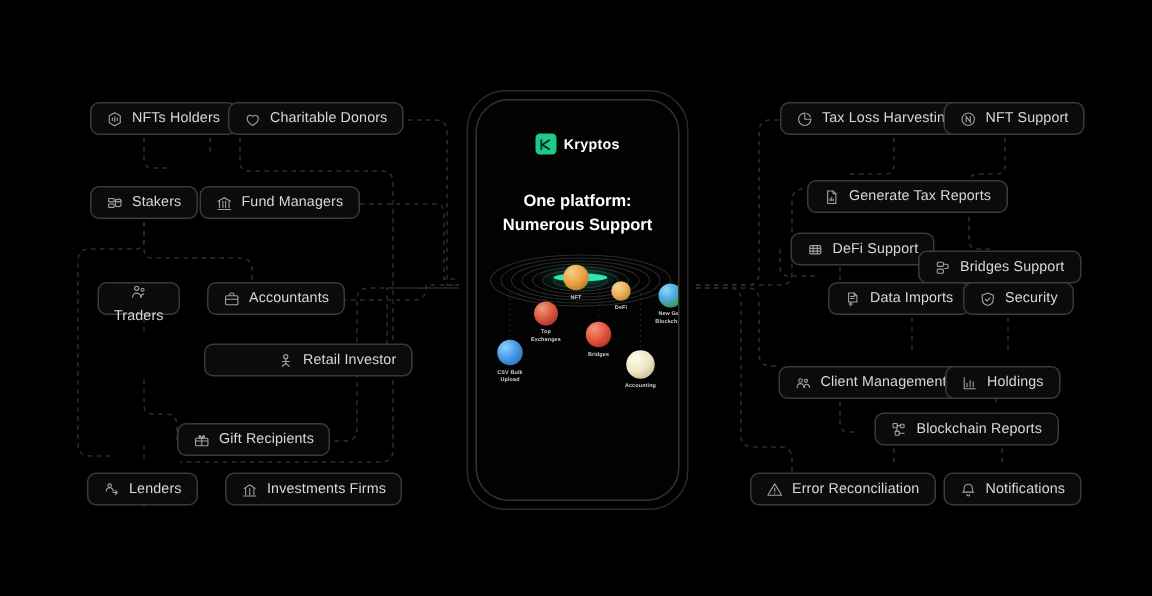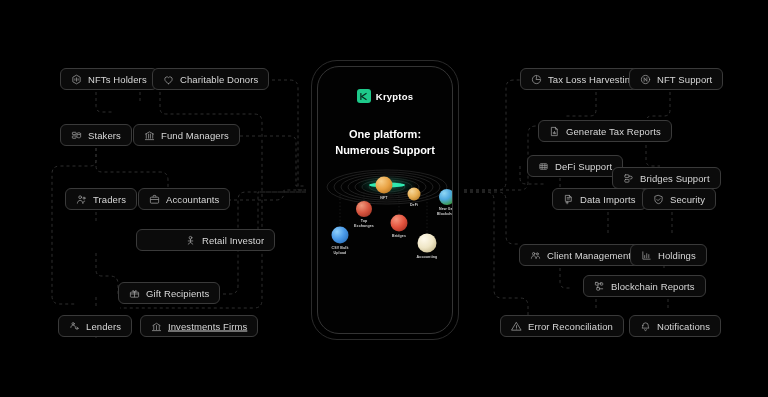--- a/index.html
+++ b/index.html
@@ -240,21 +240,21 @@
   <div class="pill" style="left:133px;top:124px;">
     <span class="ico">
         <svg viewBox="0 0 24 24" fill="none" stroke="#bdbdbd" stroke-width="1.6" stroke-linecap="round">
           <path d="M3 9l9-5 9 5"></path>
           <path d="M5 9v9M10 9v9M14 9v9M19 9v9"></path>
           <path d="M3 21h18"></path>
         </svg>
       </span>
     <span class="lbl">Fund Managers</span>
   </div>
-  <div class="pill" style="left:65px;top:188px;">
+  <div class="pill" style="left:65px;top:188px;flex-direction:column;">
     <span class="ico">
         <svg viewBox="0 0 24 24" fill="none" stroke="#bdbdbd" stroke-width="1.6" stroke-linecap="round">
           <circle cx="9" cy="7" r="3"></circle>
           <path d="M3 20c0-3.3 2.7-6 6-6s6 2.7 6 6"></path>
           <circle cx="17.5" cy="9" r="2.2"></circle>
           <path d="M15 20c0-2.5 1.8-4.5 4-4.5"></path>
         </svg>
       </span>
     <span class="lbl">Traders</span>
   </div>
@@ -292,21 +292,21 @@
   <div class="pill" style="left:58px;top:315px;">
     <span class="ico">
         <svg viewBox="0 0 24 24" fill="none" stroke="#bdbdbd" stroke-width="1.6" stroke-linecap="round">
           <circle cx="9" cy="6" r="2.5"></circle>
           <path d="M4 14c0-2.8 2.2-5 5-5s5 2.2 5 5"></path>
           <path d="M14 16h6M17 13l3 3-3 3"></path>
         </svg>
       </span>
     <span class="lbl">Lenders</span>
   </div>
-  <div class="pill" style="left:140px;top:315px;text-decoration:underline;">
+  <div class="pill" style="left:150px;top:315px;">
     <span class="ico">
         <svg viewBox="0 0 24 24" fill="none" stroke="#bdbdbd" stroke-width="1.6" stroke-linecap="round">
           <path d="M4 10l8-5 8 5"></path>
           <path d="M6 10v9M12 10v9M18 10v9"></path>
           <path d="M3 21h18"></path>
         </svg>
       </span>
     <span class="lbl">Investments Firms</span>
   </div>
 

